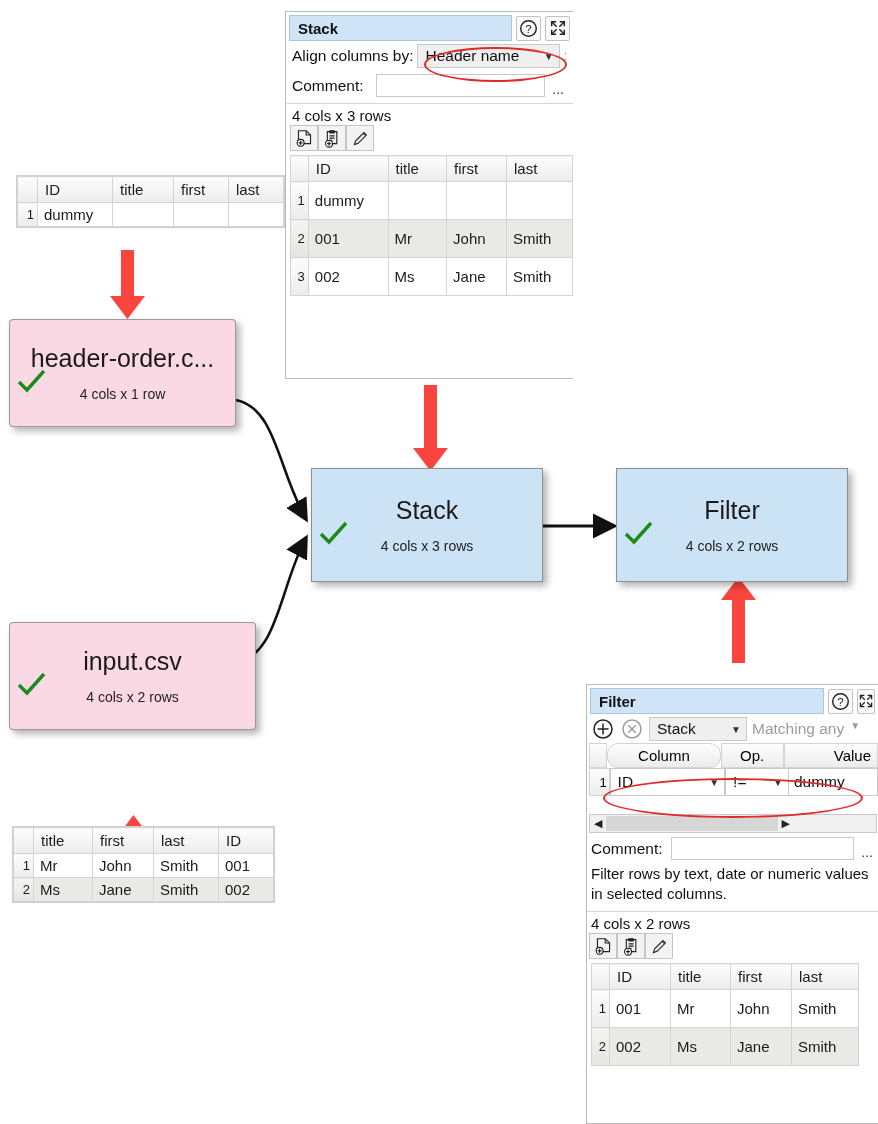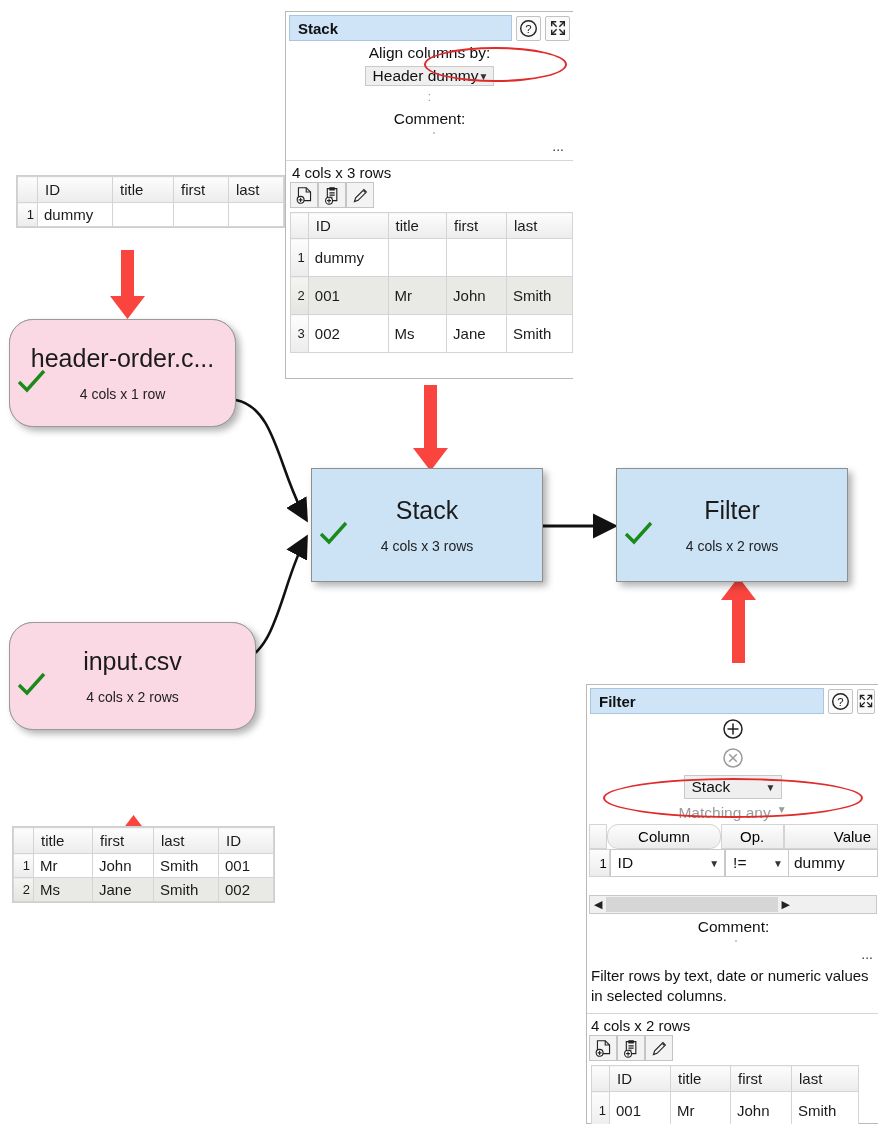--- a/index.html
+++ b/index.html
@@ -29,21 +29,21 @@
   .node { position:absolute; box-sizing:border-box; }
   .node .shadow-box {
     position:absolute; inset:0;
     box-shadow: 4px 4px 7px rgba(0,0,0,0.30);
   }
   .node .body {
     position:absolute; inset:0; box-sizing:border-box;
     display:flex; flex-direction:column; align-items:center; justify-content:center;
   }
   .node.input .body, .node.input .shadow-box {
-    background:#fbd9e4; border:1px solid #9a9a9a; border-radius:24px;
+    background:#fbd9e4; border:1px solid #9a9a9a; border-radius:4px;
   }
   .node.op .body, .node.op .shadow-box {
     background:#cce3f6; border:1px solid #8e8e8e; border-radius:0;
   }
   .node .title { font-size:25px; color:#1b1b1b; line-height:1; margin-bottom:16px; }
   .node .sub   { font-size:14px; color:#222; line-height:1; }
   .node .check {
     position:absolute; left:8px; top:50%; margin-top:-4px;
     width:30px; height:26px;
   }
@@ -54,21 +54,21 @@
     height:26px; background:#cfe4f7; display:flex; align-items:center;
     font-weight:bold; font-size:15px; color:#111; padding-left:8px;
     border:1px solid #a8c6e0; box-sizing:border-box;
   }
   .panel .titlebar-row { display:flex; align-items:center; padding:3px 3px 1px 3px; gap:4px;}
   .iconbtn {
     width:25px; height:25px; border:1px solid #c2c2c2; background:#fafafa;
     display:flex; align-items:center; justify-content:center; box-sizing:border-box;
     border-radius:2px; flex:0 0 auto;
   }
-  .panel .row { display:flex; align-items:center; padding:3px 6px; font-size:15px; color:#111; gap:4px;flex-direction:column;}
+  .panel .row { display:flex; align-items:center; padding:3px 6px; font-size:15px; color:#111; gap:4px;}
   .panel .label { font-size:15.5px; color:#111; white-space:nowrap; }
   .combo {
     border:1px solid #c9c9c9; background:#efefef; height:24px; display:flex;
     align-items:center; justify-content:space-between; box-sizing:border-box;
     padding:0 5px 0 7px; font-size:15.5px; color:#111;
   }
   .textinput {
     border:1px solid #c9c9c9; background:#fff; height:23px; box-sizing:border-box;
   }
   .dots-btn { font-size:14px; color:#333; padding:0 3px; align-self:flex-end; }
@@ -241,21 +241,21 @@
             <path d="M3,17 L8.5,11.5"></path>
           <path d="M12,17 H17 V12"></path>
             <path d="M17,17 L11.5,11.5"></path>
         </svg>
       </div>
     </div>
 
     <div class="row" style="padding-top:2px;">
       <span class="label">Align columns by:</span>
       <div class="combo" style="flex:1; min-width:0;">
-        <span>Header dummy</span>
+        <span>Header name</span>
         <span style="font-size:10px; color:#333;">▼</span>
       </div>
       <span style="font-size:12px;color:#999;">:</span>
     </div>
 
     <div class="row">
       <span class="label">Comment:</span>
       <div class="textinput" style="flex:1; min-width:0; margin-left:8px;"></div>
       <span class="dots-btn">...</span>
     </div>

